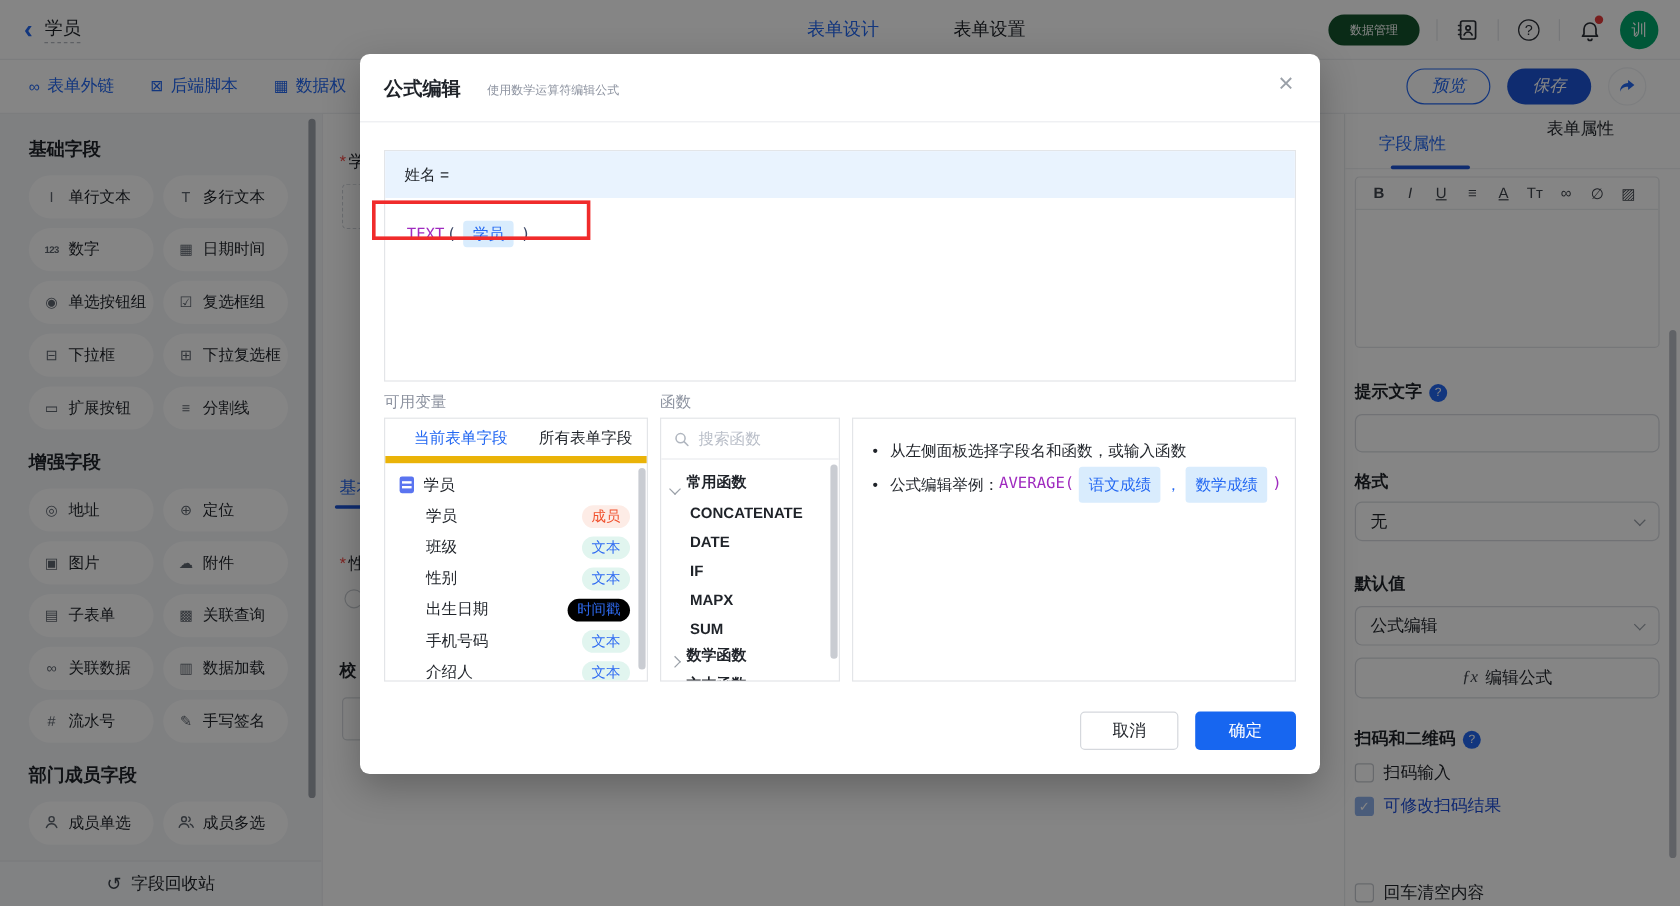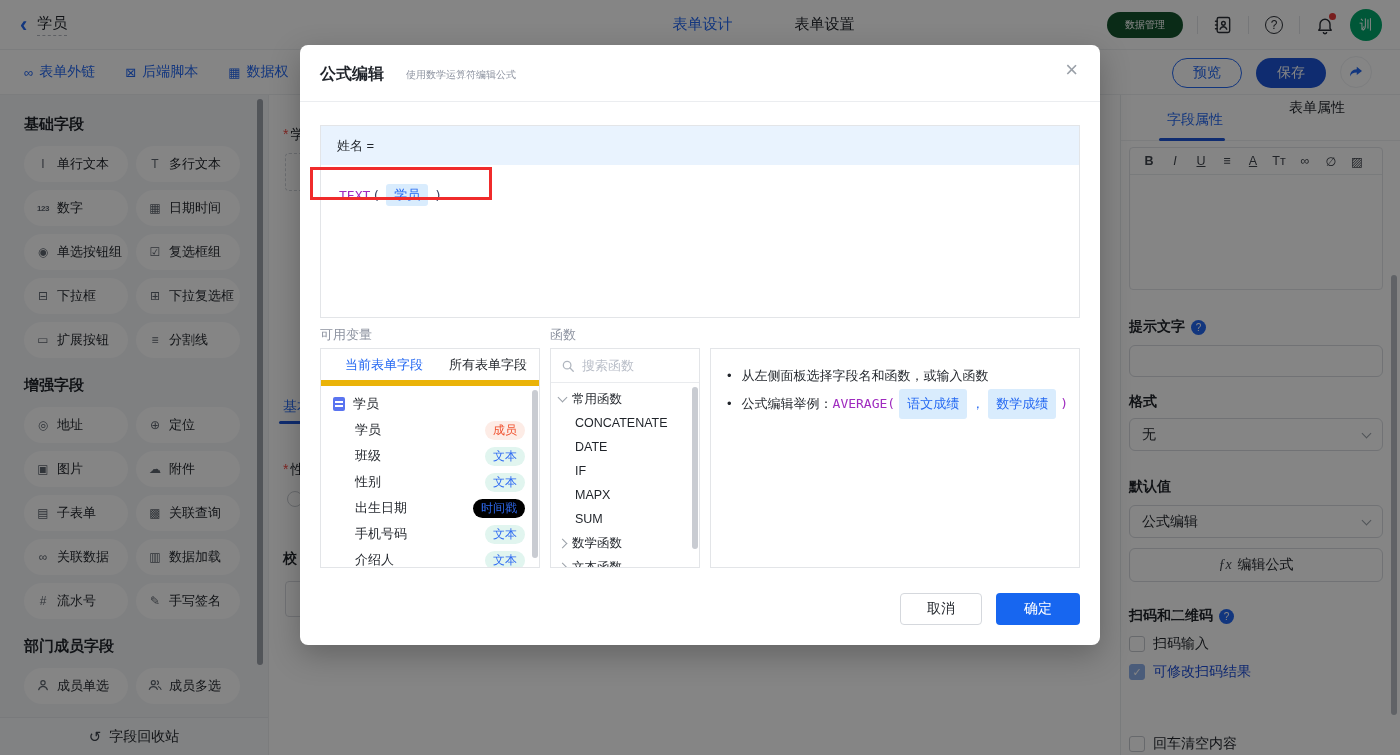--- a/index.html
+++ b/index.html
@@ -20,21 +20,21 @@
   .icbtn { width:22px; height:22px; display:flex; align-items:center; justify-content:center; position:relative; }
   .help-circ { width:18px; height:18px; border:1.6px solid #2b2f36; border-radius:50%; font-size:12px; display:flex; align-items:center; justify-content:center; color:#2b2f36; }
   .bell-dot { position:absolute; right:0px; top:-1px; width:7px; height:7px; background:#e63a3a; border-radius:50%; }
   .avatar { width:32px; height:32px; border-radius:50%; background:#00a86b; color:#fff; font-size:13px; display:flex; align-items:center; justify-content:center; }
 
   
   .toolbar { position:absolute; left:0; top:50px; width:1400px; height:45px; background:#fff; display:flex; align-items:center; border-bottom:1px solid #edeff2; z-index:1; }
   .tl-left { display:flex; gap:30px; padding-left:24px; flex:1; }
   .tl-item { display:flex; align-items:center; gap:6px; color:#2468f2; font-size:14px; cursor:pointer; }
   .tl-item .g { font-size:13px; }
-  .tl-right { display:flex; align-items:flex-end; gap:14px; padding-right:28px; }
+  .tl-right { display:flex; align-items:center; gap:14px; padding-right:28px;font-style:italic; }
   .btn-outline { border:1px solid #2468f2; color:#2468f2; background:#fff; font-size:14px; padding:5px 20px; border-radius:16px; }
   .btn-blue { background:#1d55d6; color:#fff; font-size:14px; padding:6px 21px; border-radius:16px; }
   .share-circ { width:32px; height:32px; border-radius:50%; background:#fff; border:1px solid #eef0f3; display:flex; align-items:center; justify-content:center; }
 
   
   .sidebar { position:absolute; left:0; top:95px; width:268px; height:660px; background:#f3f5f8; overflow:hidden; z-index:1; }
   .sb-inner { padding:18px 0 0 24px; }
   .sb-title { font-size:15px; font-weight:bold; margin:2px 0 12px 0; }
   .sb-grid { display:grid; grid-template-columns:104px 104px; gap:8px; margin-bottom:18px; }
   .fbtn { height:36px; background:#fff; border-radius:18px; display:flex; align-items:center; padding-left:11px; gap:6px; font-size:13px; cursor:grab; }
@@ -52,21 +52,21 @@
   .cv-tab { position:absolute; left:14px; top:303px; font-size:14px; color:#2468f2; white-space:nowrap; }
   .cv-tabline { position:absolute; left:10px; top:326px; width:46px; height:3px; background:#1d55d6; border-radius:2px; }
   .cv-lab2 { position:absolute; left:14px; top:366px; font-size:14px; white-space:nowrap; }
   .cv-radio { position:absolute; left:18px; top:396px; width:16px; height:16px; border:1px solid #c9cdd2; border-radius:50%; background:#fff; }
   .cv-lab3 { position:absolute; left:14px; top:455px; font-size:14px; font-weight:bold; white-space:nowrap; }
   .cv-input { position:absolute; left:16px; top:486px; width:220px; height:36px; border:1px solid #d8dbe0; border-radius:4px; }
 
   
   .rpanel { position:absolute; left:1120px; top:95px; width:280px; height:660px; background:#fff; border-left:1px solid #e9ebee; z-index:1; }
   .rp-tabs { position:absolute; left:0; top:0; width:100%; height:46px; border-bottom:1px solid #edeff2; }
-  .rp-tab1 { position:absolute; left:46px; top:16px; font-size:14px; color:#2468f2; }
+  .rp-tab1 { position:absolute; left:28px; top:16px; font-size:14px; color:#2468f2; }
   .rp-tab2 { position:absolute; left:168px; top:4px; font-size:14px; }
   .rp-tabline { position:absolute; left:38px; top:43px; width:66px; height:3px; background:#1d55d6; border-radius:2px; }
   .rt-box { position:absolute; left:8px; top:52px; width:254px; height:143px; border:1px solid #e3e5e8; border-radius:4px; }
   .rt-bar { height:27px; border-bottom:1px solid #e9ebee; display:flex; align-items:center; gap:0; padding:0 6px; }
   .rt-ic { width:26px; text-align:center; font-size:12.5px; color:#40454d; cursor:pointer; }
   .rt-ic.b { font-weight:bold; } .rt-ic.i { font-style:italic; } .rt-ic.u { text-decoration:underline; }
   .rp-lab { position:absolute; font-size:14px; font-weight:bold; display:flex; align-items:center; gap:6px; }
   .q-circ { width:15px; height:15px; border-radius:50%; background:#2468f2; color:#fff; font-size:10px; display:flex; align-items:center; justify-content:center; font-weight:normal; }
   .rp-input { position:absolute; left:8px; width:254px; height:32px; border:1px solid #d8dbe0; border-radius:6px; background:#fff; }
   .rp-select { position:absolute; left:8px; width:254px; height:33px; border:1px solid #d8dbe0; border-radius:6px; background:#fff; display:flex; align-items:center; justify-content:space-between; padding:0 12px; font-size:14px; cursor:pointer; }
@@ -114,21 +114,21 @@
   .tag.member { background:#fdece6; color:#f0502d; }
   .tag.text { background:#e1f5ef; color:#2f6bf2; }
   .tag.timestamp { background:#000000; color:#2f6bf2;margin-left:16px; }
   .v-scroll { position:absolute; right:1px; top:41px; width:6px; height:168px; background:#c9ccd2; border-radius:3px; }
 
   .fn-panel { position:absolute; left:250px; top:303px; width:150px; height:220px; border:1px solid #e3e5e8; overflow:hidden; }
   .s-row { height:34px; border-bottom:1px solid #e9ebee; display:flex; align-items:center; gap:7px; padding:0 10px; }
   .s-row input { border:none; outline:none; width:100px; font-size:13px; color:#1f2329; font-family:"Liberation Sans",sans-serif; }
   .s-row input::placeholder { color:#b9bec8; }
   .fn-list { padding-top:4px; }
-  .fn-row { height:24px; display:flex; align-items:center; font-size:12.5px; cursor:pointer; padding-left:8px; gap:6px; }
+  .fn-row { height:24px; display:flex; align-items:flex-end; font-size:12.5px; cursor:pointer; padding-left:8px; gap:6px;font-weight:bold; }
   .fn-row.item { padding-left:24px; }
   .fn-scroll { position:absolute; right:1px; top:38px; width:6px; height:162px; background:#c9ccd2; border-radius:3px; }
 
   .tip-panel { position:absolute; left:410px; top:303px; width:370px; height:220px; border:1px solid #e3e5e8; padding:14px 16px; }
   .tip-line { font-size:13px; line-height:26px; display:flex; align-items:center; flex-wrap:nowrap; white-space:nowrap; }
   .tip-line .bu { margin-right:10px; color:#1f2329; }
   .tip-fn { color:#9f2bbf; font-family:"DejaVu Sans Mono",monospace; }
   .tip-comma { color:#2468f2; }
 
   .m-cancel { position:absolute; left:600px; top:548px; width:82px; height:32px; border:1px solid #d5d8dd; border-radius:4px; background:#fff; font-size:14px; display:flex; align-items:center; justify-content:center; cursor:pointer; }

